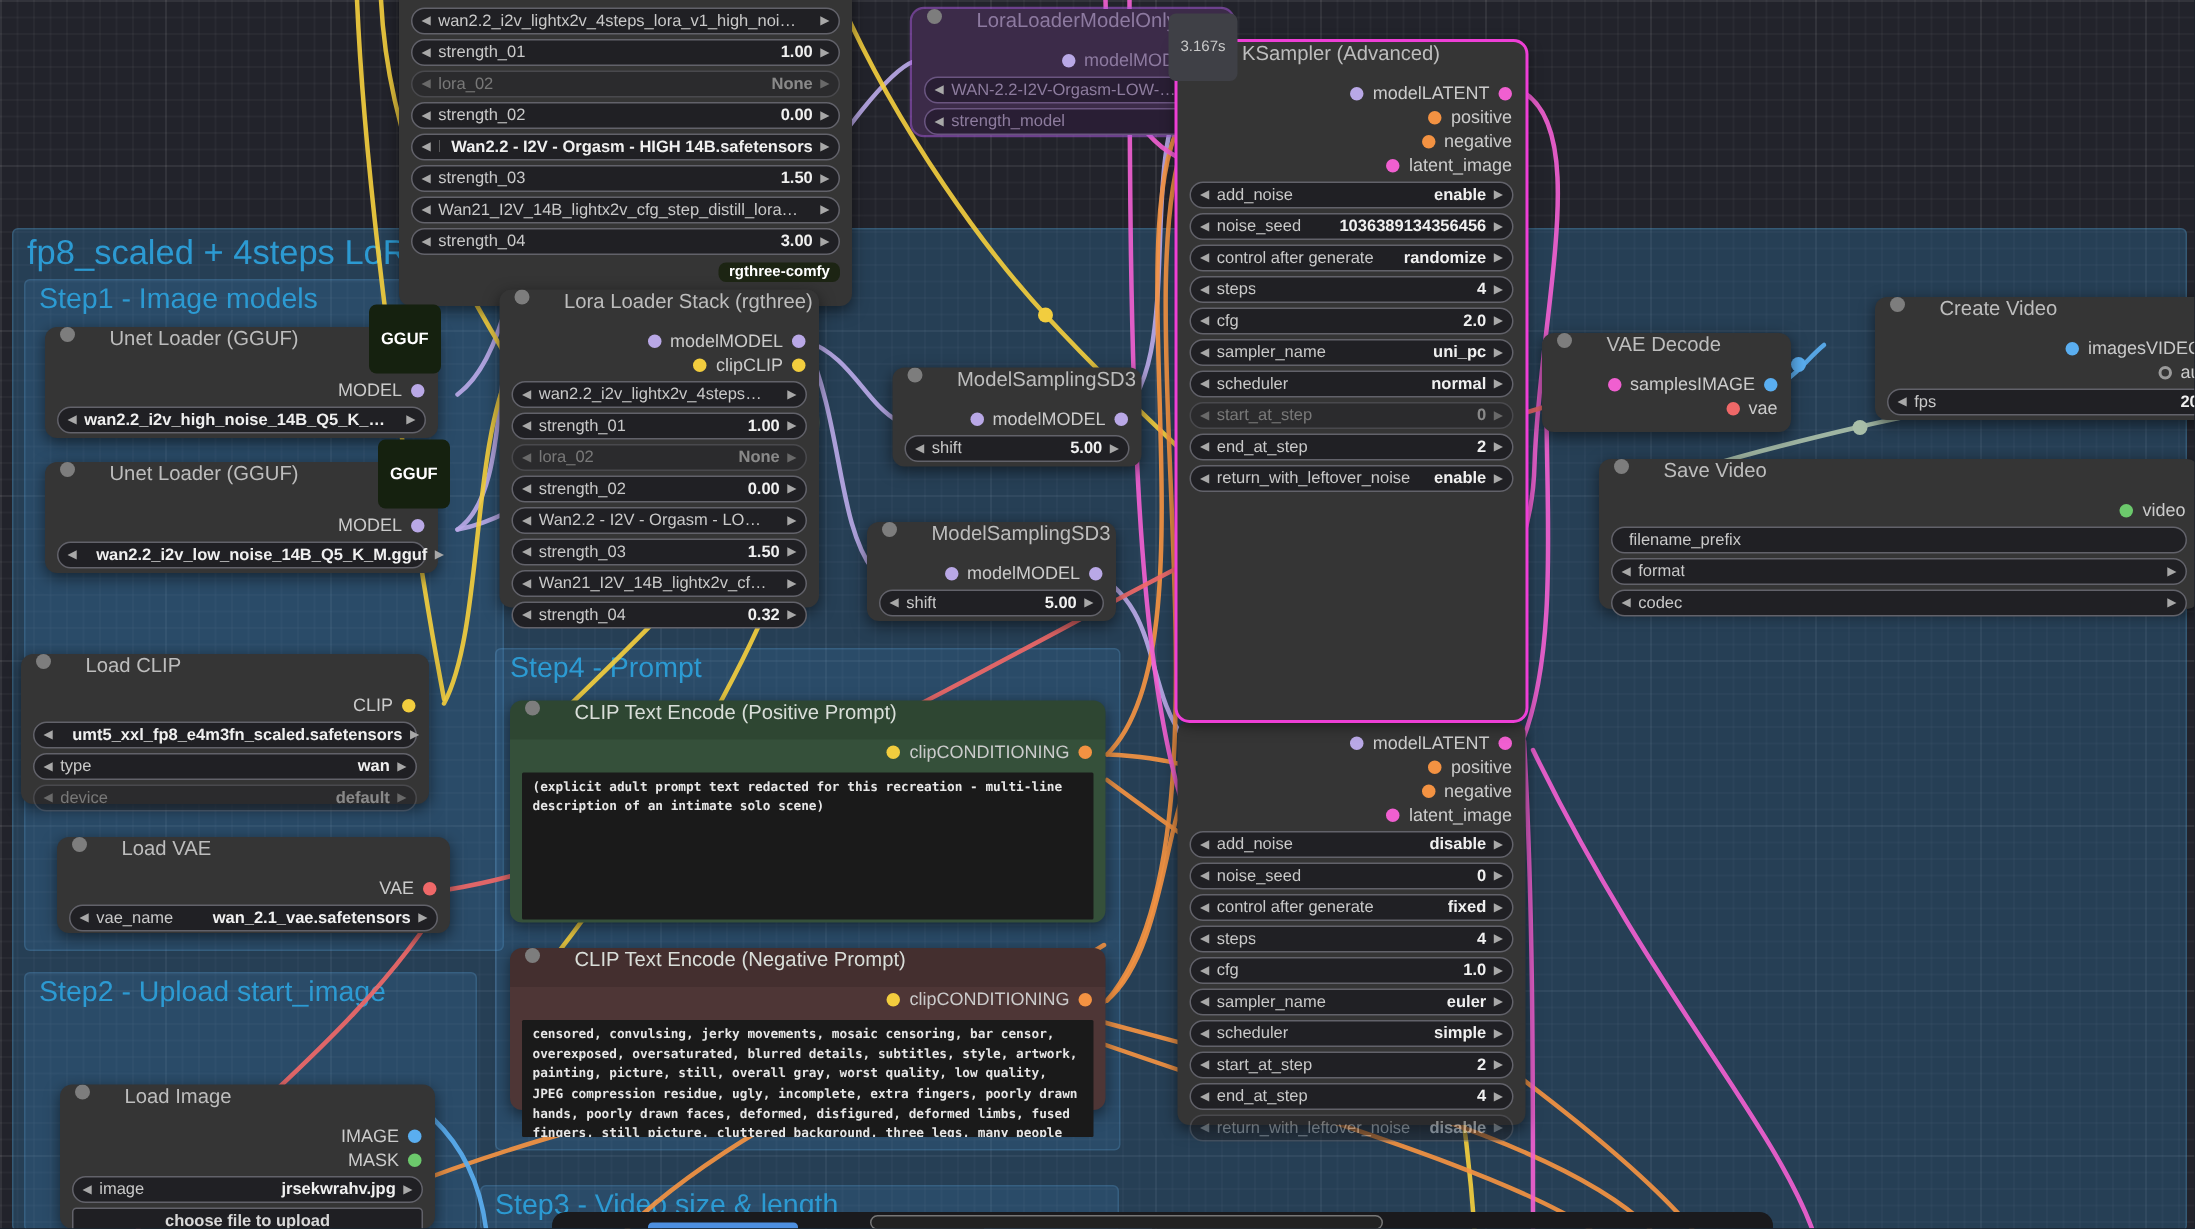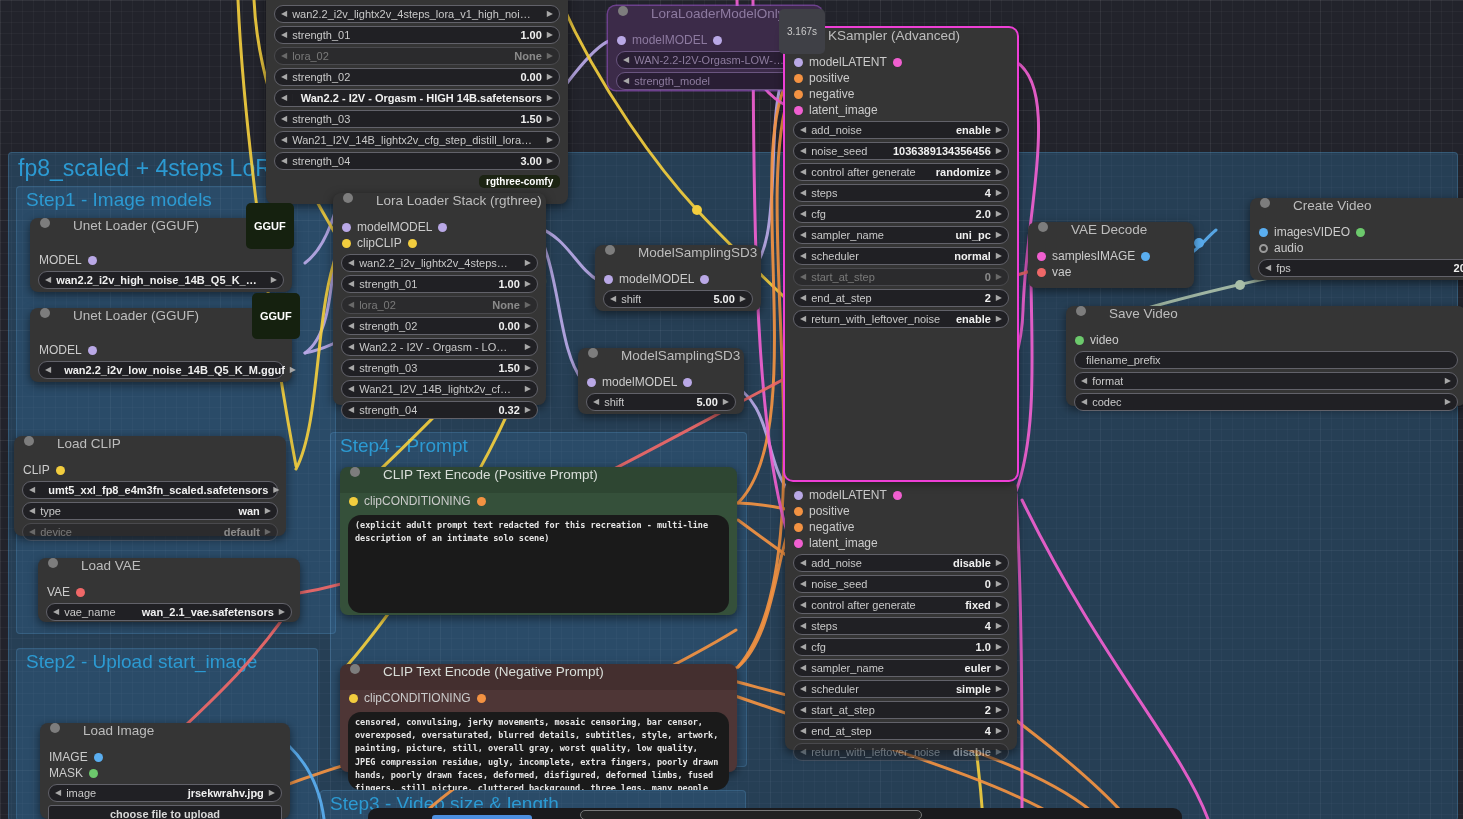--- a/index.html
+++ b/index.html
@@ -24,35 +24,35 @@
   .node.green{background:#35503a;}
   .node.red{background:#4e3636;}
   .node.muted{background:#3c2b49;z-index:2;box-shadow:0 0 0 1.5px rgba(170,90,220,.55);}
   .node.muted .node-title span{color:#8d7aa0;}
   .node.muted .widget{background:rgba(25,20,34,.55);border-color:#6a5580;color:#8d7c9e;}
   .node.muted .wv,.node.muted .wl{color:#8d7c9e;}
   .node.muted .slot-row{color:#8d7aa0;}
   .node-title{height:26px;display:flex;align-items:flex-start;gap:23px;padding:0 10px;font-size:13.5px;color:#bdbdbd;white-space:nowrap;overflow:hidden;}
   .node.green .node-title,.node.red .node-title{background:rgba(0,0,0,.12);border-radius:8px 8px 0 0;color:#d9ded9;}
   .tdot{width:10px;height:10px;border-radius:50%;background:#7d7d7d;flex:0 0 auto;}
-  .slot-row{height:16px;display:flex;justify-content:flex-start;align-items:center;padding:0 9px;font-size:12px;color:#cbcbcb;}
+  .slot-row{height:16px;display:flex;justify-content:flex-end;align-items:center;padding:0 9px;font-size:12px;color:#cbcbcb;}
   .slot-in,.slot-out{display:flex;align-items:center;gap:6px;min-width:0;}
   .dot{width:9px;height:9px;border-radius:50%;display:inline-block;flex:0 0 auto;}
   .dot.ring{background:transparent !important;border:2px solid #9a9a9a;width:5px;height:5px;}
   .mt8{margin-top:8px;}
   .widget{height:16px;margin:3px 8px 0;background:#202024;border:1px solid #62626a;border-radius:9px;
     display:flex;align-items:center;padding:0 6px;font-size:11px;color:#c9c9c9;min-width:0;}
   .arr{font-size:8px;color:#a8a8a8;line-height:1;flex:0 0 auto;}
   .wl{margin-left:5px;white-space:nowrap;overflow:hidden;text-overflow:ellipsis;}
   .wl.wc{flex:1;text-align:center;font-weight:700;color:#efefef;}
   .wv{margin-left:auto;padding-left:8px;margin-right:5px;color:#f0f0f0;font-weight:700;white-space:nowrap;}
   .widget.dim{opacity:.45;}
   .wbtn{height:16px;margin:3px 8px 0;background:#1f1f23;border:1px solid #62626a;border-radius:3px;
     display:flex;align-items:center;justify-content:center;font-size:11px;color:#d8d8d8;font-weight:700;}
-  .prompt{position:absolute;left:8px;right:8px;background:#1a1a1a;border-radius:13px;color:#e6e6e6;
+  .prompt{position:absolute;left:8px;right:8px;background:#1a1a1a;border-radius:1px;color:#e6e6e6;
     font-family:"DejaVu Sans Mono",monospace;font-size:8.5px;font-weight:700;line-height:1.55;
     padding:4px 7px;white-space:pre-wrap;overflow:hidden;}
   .badge{position:absolute;z-index:6;background:#15210f;color:#fff;font-size:11px;font-weight:700;
     padding:17px 8px;border-radius:5px;white-space:nowrap;}
   .badge.gray{background:#3f4046;color:#c9c9c9;font-weight:400;font-size:10px;}
   .badge.rg{font-size:10px;padding:1px 7px;background:#1c2413;}
   svg.wires{position:absolute;left:0;top:0;z-index:2;}
   svg.wires path{fill:none;stroke-width:3;stroke-linecap:round;opacity:.92;}
   .lk-model{stroke:#b9a8e6;} .lk-clip{stroke:#f2cd3e;} .lk-cond{stroke:#f39242;}
   .lk-latent{stroke:#f05fd0;} .lk-vae{stroke:#ef6868;} .lk-image{stroke:#5aaef0;} .lk-video{stroke:#a9bfa9;}
@@ -704,21 +704,21 @@
           </div>
           <div class="slot-out">
             <span>CONDITIONING</span>
             <span class="dot" style="background: rgb(243, 146, 66);"></span>
           </div>
         </div>
       </div>
     <div class="prompt" style="top:48px;height:90px">(explicit adult prompt text redacted for this recreation - multi-line description of an intimate solo scene)</div>
   </div>
 
-  <div class="node red" style="left:340px;top:664px;width:397px;height:108px">
+  <div class="node red" style="left:340px;top:632px;width:397px;height:108px">
     <div class="node-title">
       <span class="tdot"></span>
       <span>CLIP Text Encode (Negative Prompt)</span>
     </div>
     <div>
         <div class="slot-row">
           <div class="slot-in">
             <span class="dot" style="background: rgb(242, 205, 62);"></span>
             <span>clip</span>
           </div>

